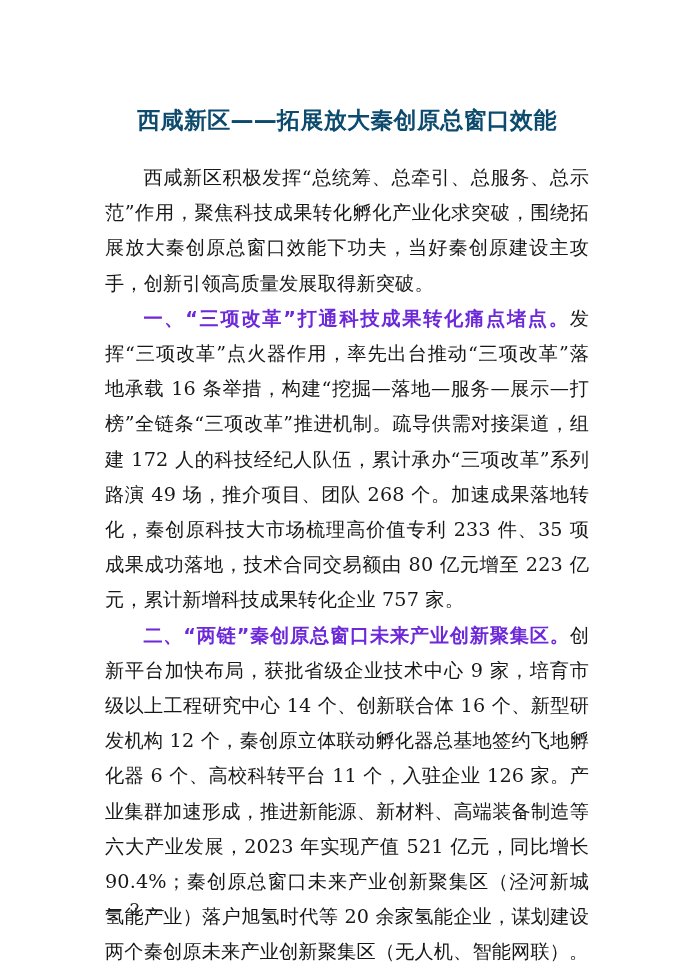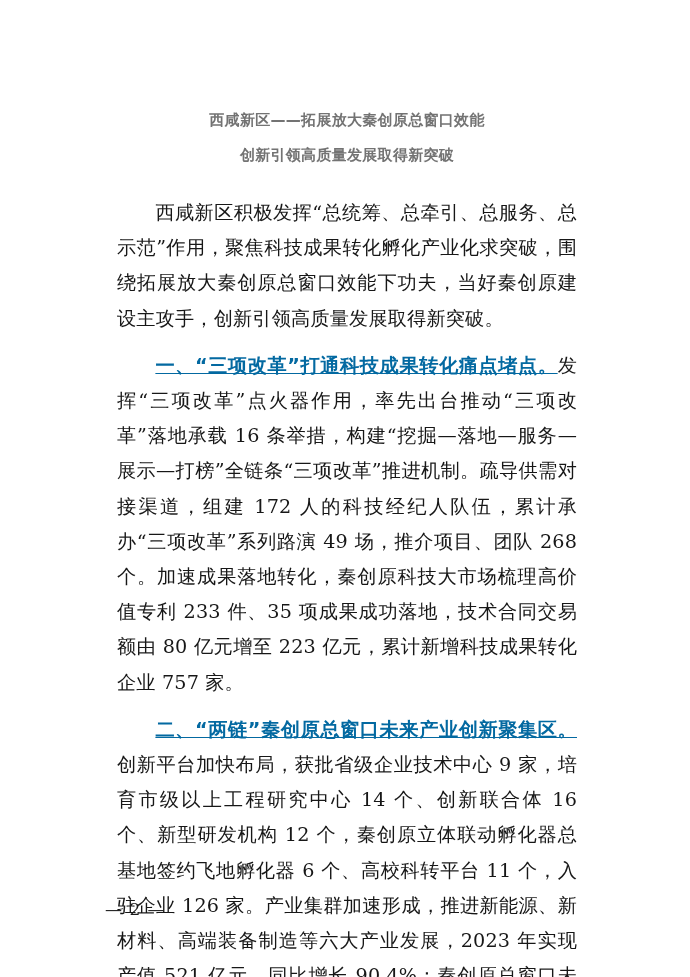--- a/index.html
+++ b/index.html
@@ -27,52 +27,51 @@
     left: 105px;
     top: 0;
     width: 484px;
   }
   .doc-title {
     margin: 0;
     padding-top: 103px;
     text-align: center;
     font-family: "DejaVu Sans", "Liberation Sans", sans-serif;
     font-weight: bold;
-    font-size: 15px;
+    font-size: 23px;
     line-height: 35px;
     letter-spacing: 0.3px;
-    color: #737373;
+    color: #0c4a6e;
   }
   .doc-title .title-line {
     display: block;
     white-space: nowrap;
   }
   .body-block {
     margin-top: 22px;
   }
   p.para {
-    margin: 12px;
+    margin: 0;
     text-indent: 2em;
     font-size: 19.2px;
     line-height: 35.2px;
     text-align: justify;
     text-justify: inter-ideograph;
     letter-spacing: 0.15px;
     color: #171717;
     font-family: "DejaVu Serif", "Liberation Serif", serif;
   }
   p.para + p.para {
     margin-top: 0;
   }
   .lead {
     font-family: "DejaVu Sans", "Liberation Sans", sans-serif;
     font-weight: bold;
     letter-spacing: 0.2px;
-    color: #0369a1;
-    text-decoration: underline;
+    color: #6d28d9;
   }
   .page-number {
     position: absolute;
     left: 105px;
     top: 898px;
     width: 484px;
     font-family: "DejaVu Serif", "Liberation Serif", serif;
     font-size: 17px;
     line-height: 22px;
     color: #1a1a1a;
@@ -82,21 +81,20 @@
 </style>
 </head>
 <body>
 
 <div class="page">
 
   <div class="content">
 
     <h1 class="doc-title">
       <span class="title-line">西咸新区——拓展放大秦创原总窗口效能</span>
-      <span class="title-line">创新引领高质量发展取得新突破</span>
     </h1>
 
     <div class="body-block">
 
       <p class="para"><span>西咸新区积极发挥“总统筹、总牵引、总服务、总示范”作用，聚焦科技成果转化孵化产业化求突破，围绕拓展放大秦创原总窗口效能下功夫，当好秦创原建设主攻手，创新引领高质量发展取得新突破。</span></p>
 
       <p class="para"><span class="lead">一、“三项改革”打通科技成果转化痛点堵点。</span><span>发挥“三项改革”点火器作用，率先出台推动“三项改革”落地承载 16 条举措，构建“挖掘—落地—服务—展示—打榜”全链条“三项改革”推进机制。疏导供需对接渠道，组建 172 人的科技经纪人队伍，累计承办“三项改革”系列路演 49 场，推介项目、团队 268 个。加速成果落地转化，秦创原科技大市场梳理高价值专利 233 件、35 项成果成功落地，技术合同交易额由 80 亿元增至 223 亿元，累计新增科技成果转化企业 757 家。</span></p>
 
       <p class="para"><span class="lead">二、“两链”秦创原总窗口未来产业创新聚集区。</span><span>创新平台加快布局，获批省级企业技术中心 9 家，培育市级以上工程研究中心 14 个、创新联合体 16 个、新型研发机构 12 个，秦创原立体联动孵化器总基地签约飞地孵化器 6 个、高校科转平台 11 个，入驻企业 126 家。产业集群加速形成，推进新能源、新材料、高端装备制造等六大产业发展，2023 年实现产值 521 亿元，同比增长 90.4%；秦创原总窗口未来产业创新聚集区（泾河新城氢能产业）落户旭氢时代等 20 余家氢能企业，谋划建设两个秦创原未来产业创新聚集区（无人机、智能网联）。</span></p>
 

